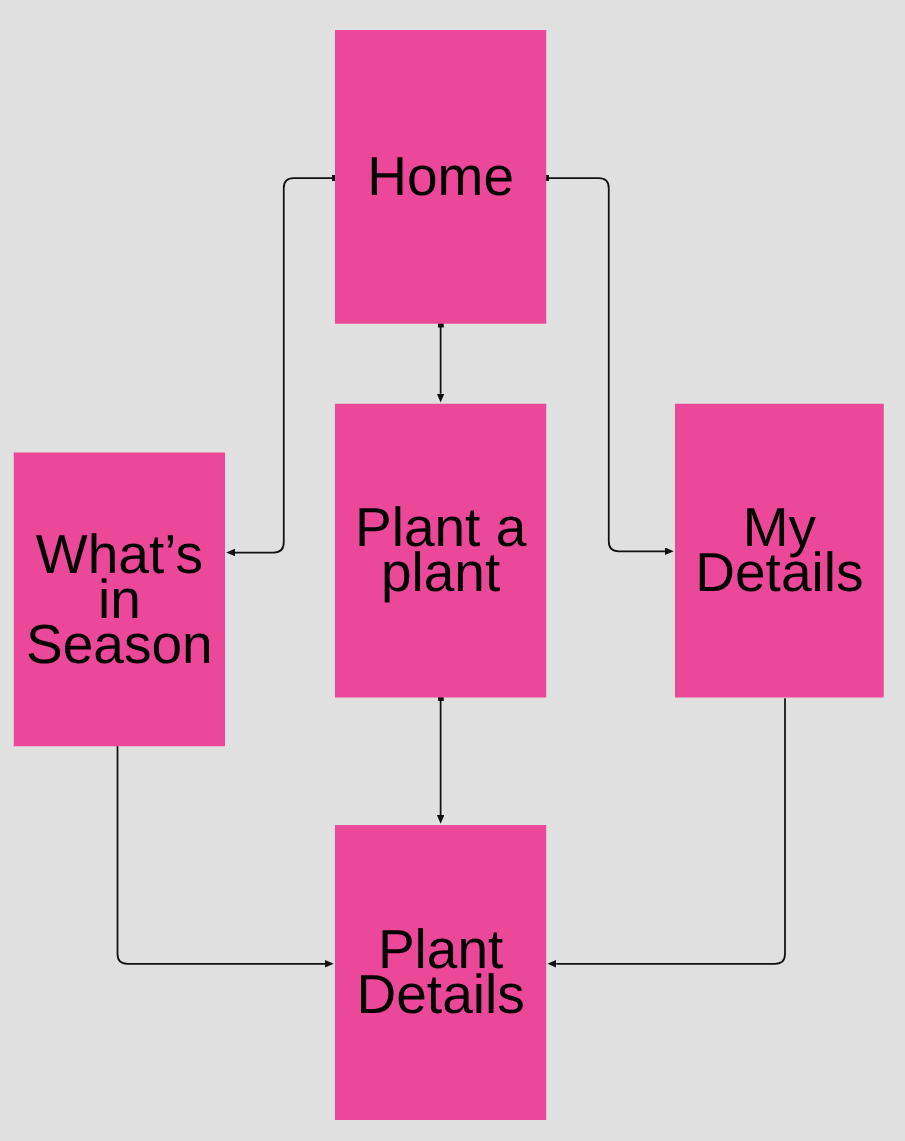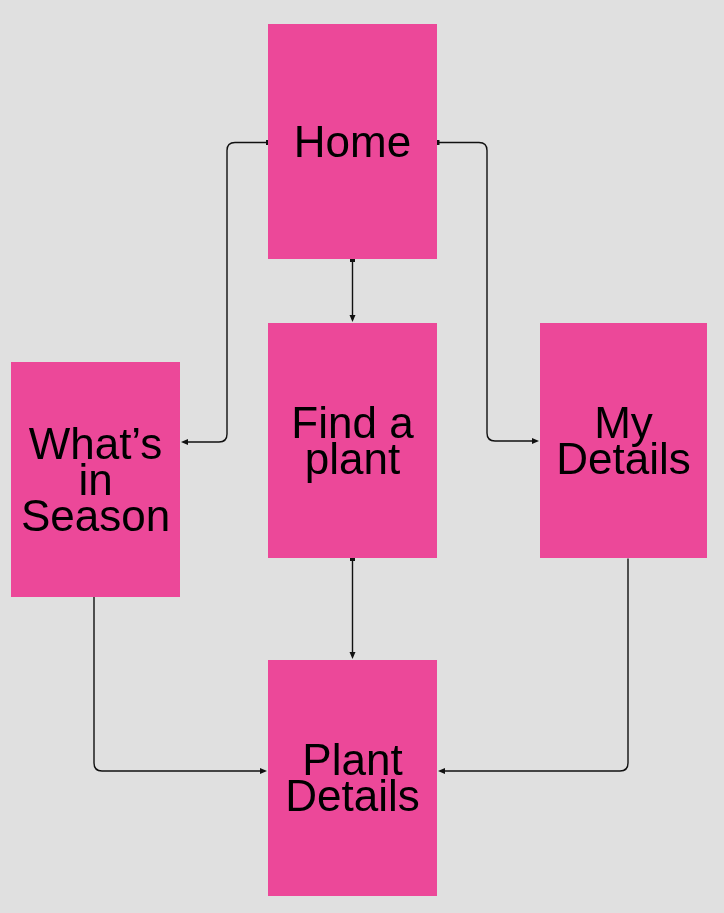--- a/index.html
+++ b/index.html
@@ -74,21 +74,21 @@
   <div class="node node-home">
     <span class="label">Home</span>
   </div>
 
   <div class="node node-whats-in-season">
     <span class="label">What’s in
 Season</span>
   </div>
 
   <div class="node node-find-a-plant">
-    <span class="label">Find a
+    <span class="label">Plant a
 plant</span>
   </div>
 
   <div class="node node-my-plants">
     <span class="label">My Details</span>
   </div>
 
   <div class="node node-plant-details">
     <span class="label">Plant
 Details</span>

